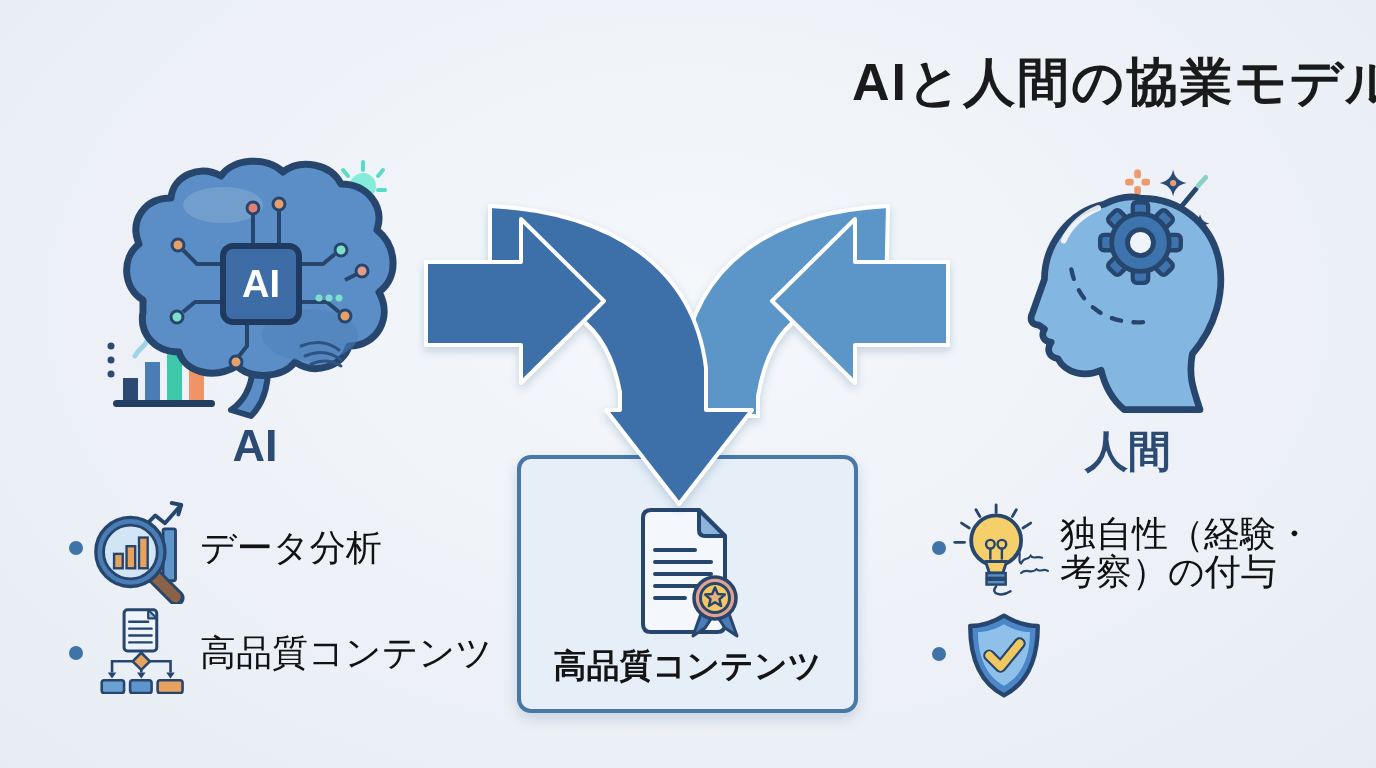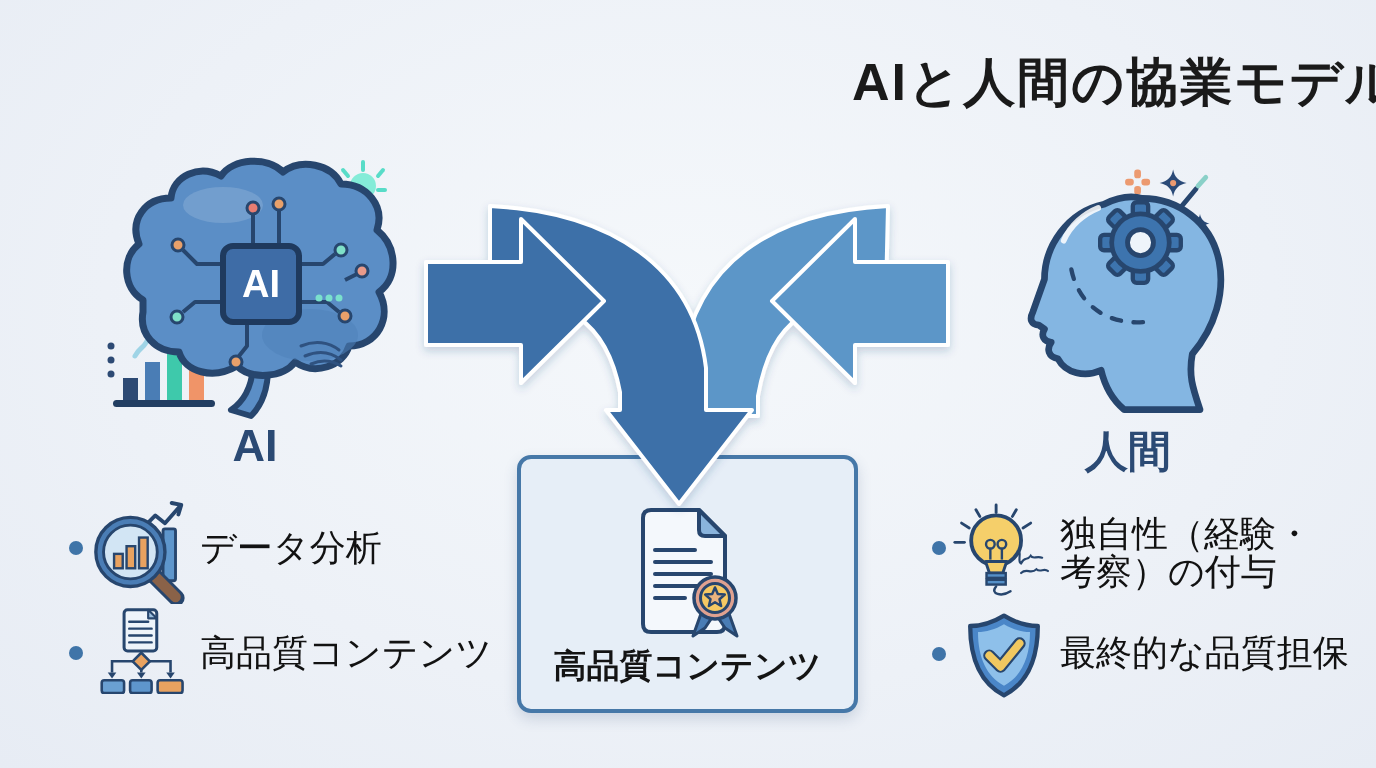--- a/index.html
+++ b/index.html
@@ -296,15 +296,14 @@
     <div>考察）の付与</div>
   </div>
 
   <div class="bullet-dot" style="left:932px;top:647px;"></div>
   <svg id="shield-svg" class="icon-svg" viewBox="0 0 90 100">
     <path d="M 45,4 C 58,12 72,16 84,16 C 84,55 72,82 45,96 C 18,82 6,55 6,16 C 18,16 32,12 45,4 Z" fill="#4a86c8" stroke="#27466e" stroke-width="5" stroke-linejoin="round"></path>
     <path d="M 45,14 C 55,20 66,23 75,23 C 75,53 65,74 45,85 C 25,74 15,53 15,23 C 24,23 35,20 45,14 Z" fill="#8ec0ea"></path>
     <path d="M 28,50 L 41,63 L 63,36" stroke="#27466e" stroke-width="14" fill="none" stroke-linecap="round" stroke-linejoin="round"></path>
     <path d="M 28,50 L 41,63 L 63,36" stroke="#f0c860" stroke-width="9" fill="none" stroke-linecap="round" stroke-linejoin="round"></path>
   </svg>
-  <div class="bullet-text" style="left:1060px;top:634px;">最終的な品質担保</div>
 
 </div>
 
 </body></html>

